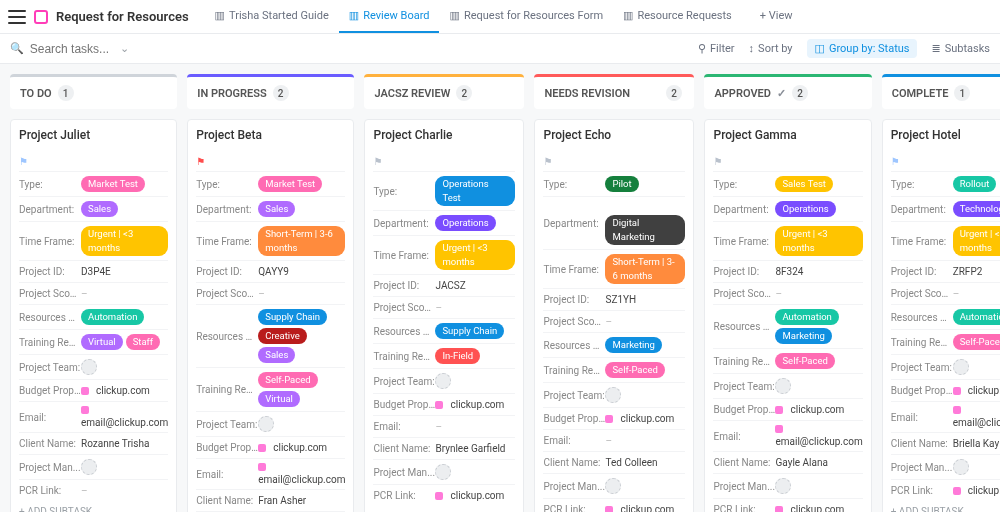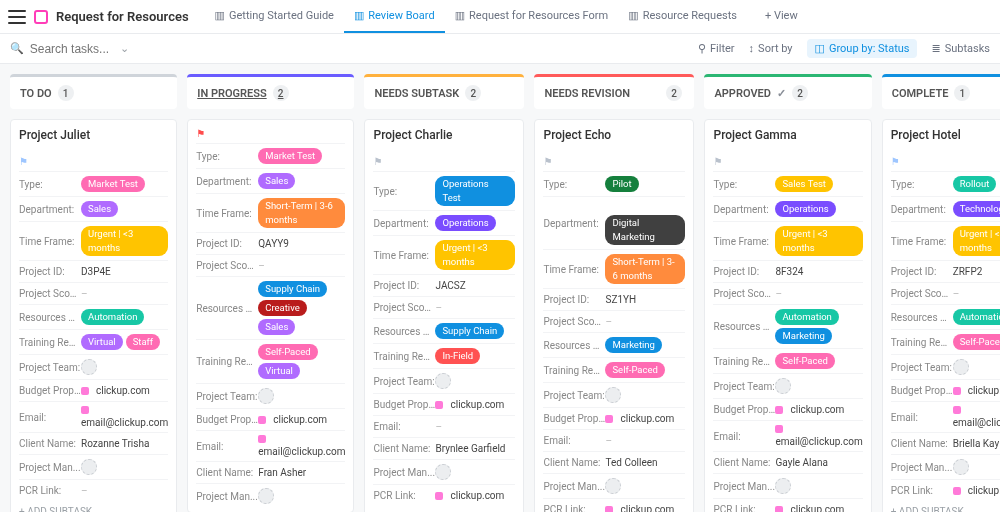--- a/index.html
+++ b/index.html
@@ -49,21 +49,21 @@
   <div class="hamburger">
       <span></span>
       <span></span>
       <span></span>
     </div>
   <div class="logo-sq"></div>
   <div class="crumb-title">Request for Resources</div>
   <div class="view-tabs" id="view-tabs">
       <div class="view-tab">
         <span class="vicon">▥</span>
-        <span>Getting Started Guide</span>
+        <span>Trisha Started Guide</span>
       </div>
       <div class="view-tab active">
         <span class="vicon">▥</span>
         <span>Review Board</span>
       </div>
       <div class="view-tab">
         <span class="vicon">▥</span>
         <span>Request for Resources Form</span>
       </div>
       <div class="view-tab">
@@ -185,26 +185,27 @@
             <div class="label">PCR Link:</div>
             <div class="val">
               <span class="dash">–</span>
             </div>
           </div>
           <div class="addsub">+ ADD SUBTASK</div>
         </div>
       </div>
     </div>
     <div class="col">
-      <div class="col-head" style="border-top-color: rgb(106, 92, 255); text-decoration: underline;">
+      <div class="col-head" style="border-top-color: rgb(106, 92, 255);">
         <span>IN PROGRESS</span>
         <span class="count">2</span>
       </div>
       <div class="col-body">
         <div class="card">
+          <div class="card-title">Project Beta</div>
           <div class="flag" style="color: rgb(255, 77, 77);">⚑</div>
           <div class="row">
             <div class="label">Type:</div>
             <div class="val">
               <span class="pill" style="background: rgb(255, 107, 179);">Market Test</span>
             </div>
           </div>
           <div class="row">
             <div class="label">Department:</div>
             <div class="val">
@@ -270,21 +271,21 @@
             <div class="label">Project Man...</div>
             <div class="val">
               <span class="avatar"></span>
             </div>
           </div>
         </div>
       </div>
     </div>
     <div class="col">
       <div class="col-head" style="border-top-color: rgb(255, 177, 61);">
-        <span>NEEDS SUBTASK</span>
+        <span>JACSZ REVIEW</span>
         <span class="count">2</span>
       </div>
       <div class="col-body">
         <div class="card">
           <div class="card-title">Project Charlie</div>
           <div class="flag" style="color: rgb(185, 193, 204);">⚑</div>
           <div class="row">
             <div class="label">Type:</div>
             <div class="val">
               <span class="pill" style="background: rgb(16, 144, 224);">Operations Test</span>

